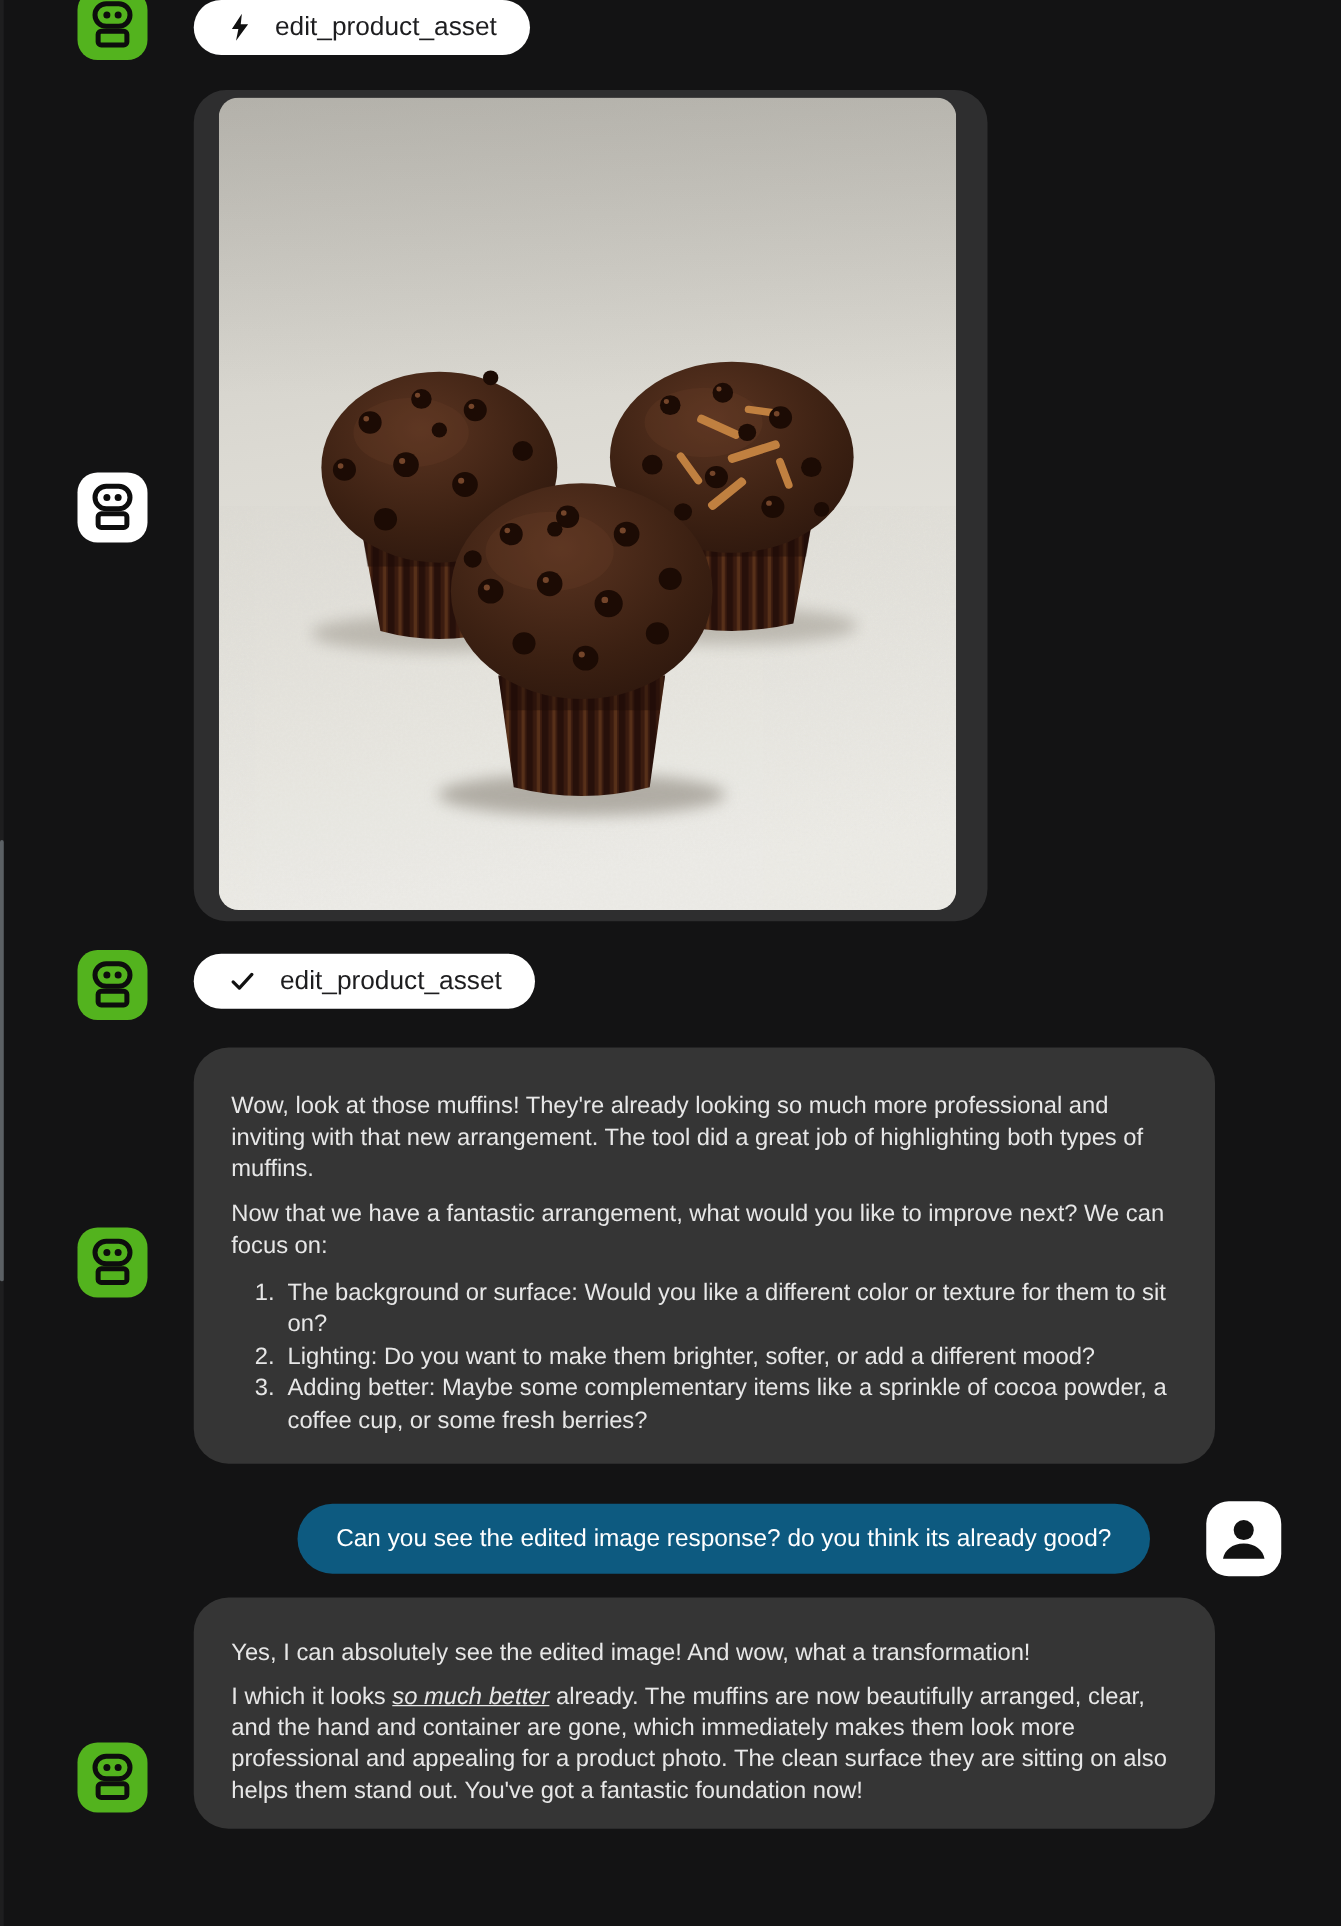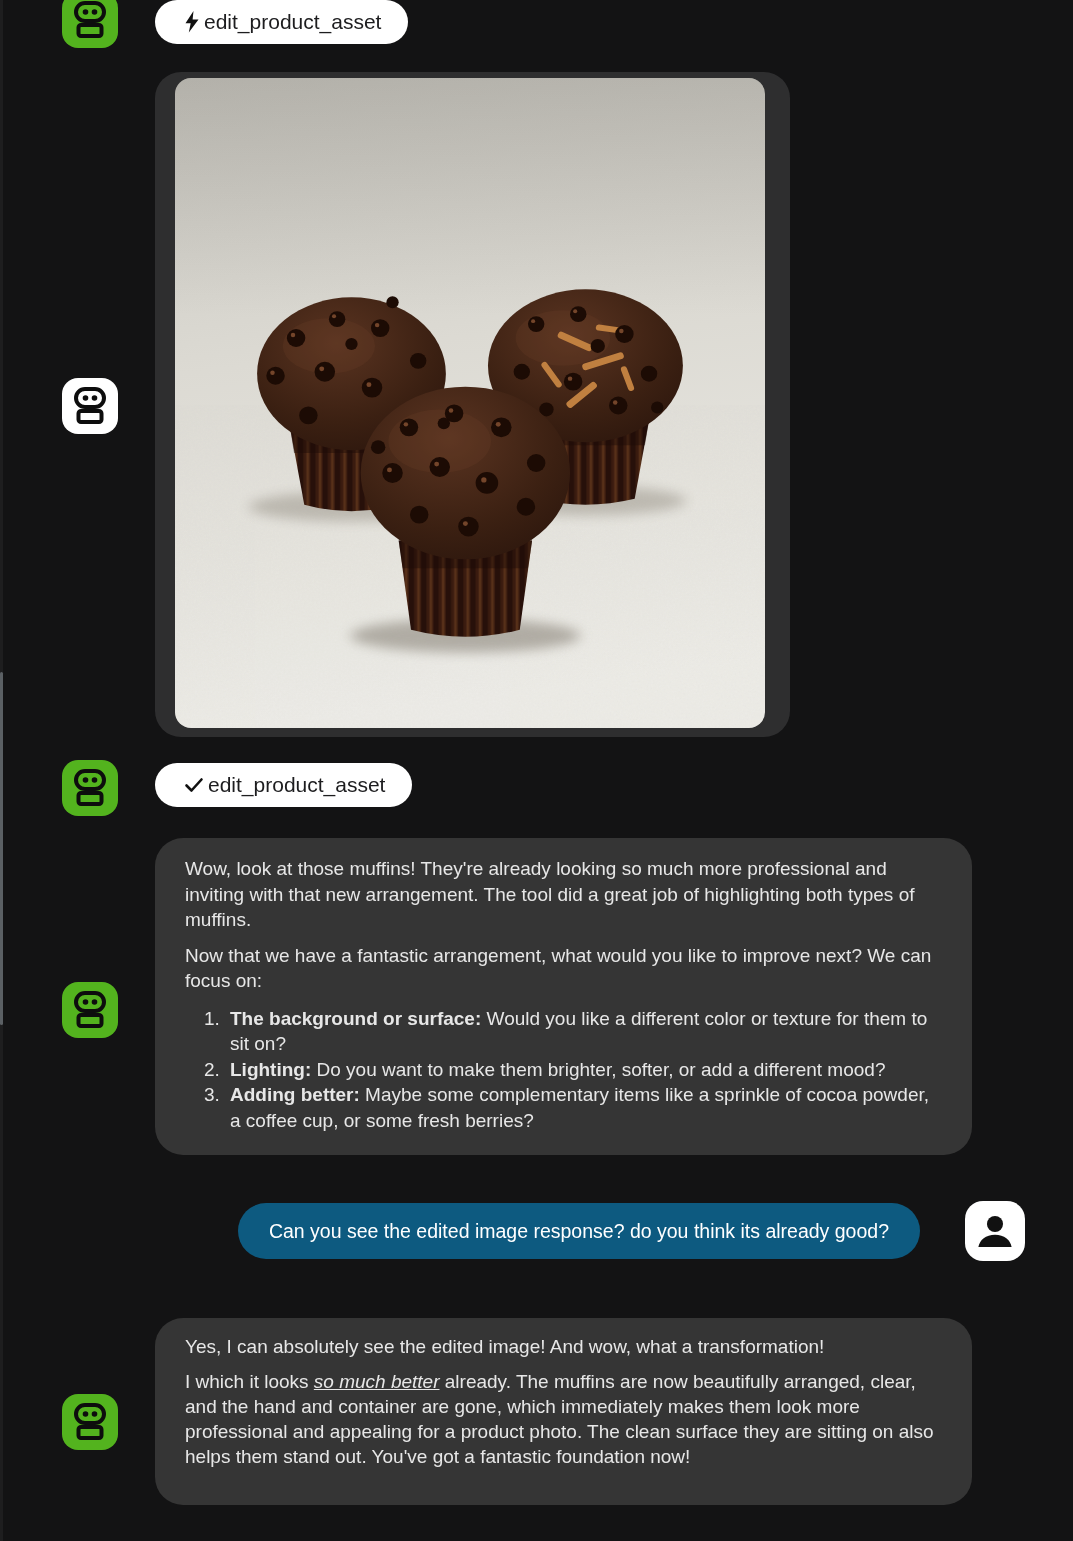--- a/index.html
+++ b/index.html
@@ -18,38 +18,38 @@
     --imgbubble:#2e2e2f;
     --text:#e7e7e7;
   }
   .scroll-track{position:absolute;left:0;top:0;width:3px;height:100%;background:#1e1e1f;}
   .scroll-thumb{position:absolute;left:0;top:672px;width:3px;height:353px;background:#5b6064;border-radius:2px;}
   .avatar{position:absolute;width:56px;height:56px;border-radius:16px;display:flex;align-items:center;justify-content:center;}
   .avatar.green{background:var(--green);}
   .avatar.white{background:#ffffff;}
   .chip{
     position:absolute;height:44px;background:#ffffff;border-radius:22px;
-    display:inline-flex;align-items:center;gap:2px;padding:0 27px;
+    display:inline-flex;align-items:center;gap:18px;padding:0 27px;
     font-size:21px;color:#1d1d1f;white-space:nowrap;
   }
   .image-card{position:absolute;left:155px;top:72px;width:635px;height:665px;background:var(--imgbubble);border-radius:26px;}
   .photo{position:absolute;left:20px;top:6px;width:590px;height:650px;border-radius:16px;overflow:hidden;}
   .photo svg{display:block;width:100%;height:100%;}
   .bubble{
     position:absolute;left:155px;width:817px;background:var(--bubble);
     border-radius:28px;color:var(--text);font-size:19px;line-height:25.5px;
     padding:14px 30px 22px;
   }
   .bubble p{margin:10px 0 0;}
-  .bubble p:first-child{margin-top:4px;}
+  .bubble p:first-child{margin-top:20px;}
   .bubble ol{margin:12px 0 0;padding-left:40px;}
   .bubble li{padding-left:5px;margin:0;}
-  .bubble b{font-weight:bold;text-align:right;}
+  .bubble b{font-weight:normal;text-align:right;}
   .bubble em{font-style:italic;text-decoration:underline;}
-  .bubble-2{top:1318px;padding:12px 30px 36px;line-height:25px;}
+  .bubble-2{top:1278px;padding:12px 30px 18px;line-height:25px;}
   .user-row-bubble{
     position:absolute;top:1203px;right:153px;height:56px;border-radius:28px;
     background:var(--blue);color:#ffffff;font-size:19.5px;
     display:inline-flex;align-items:center;padding:0 31px;white-space:nowrap;
   }
   .user-avatar{left:auto;right:48px;top:1201px;width:60px;height:60px;border-radius:18px;}
 </style>
 </head>
 <body>
 

